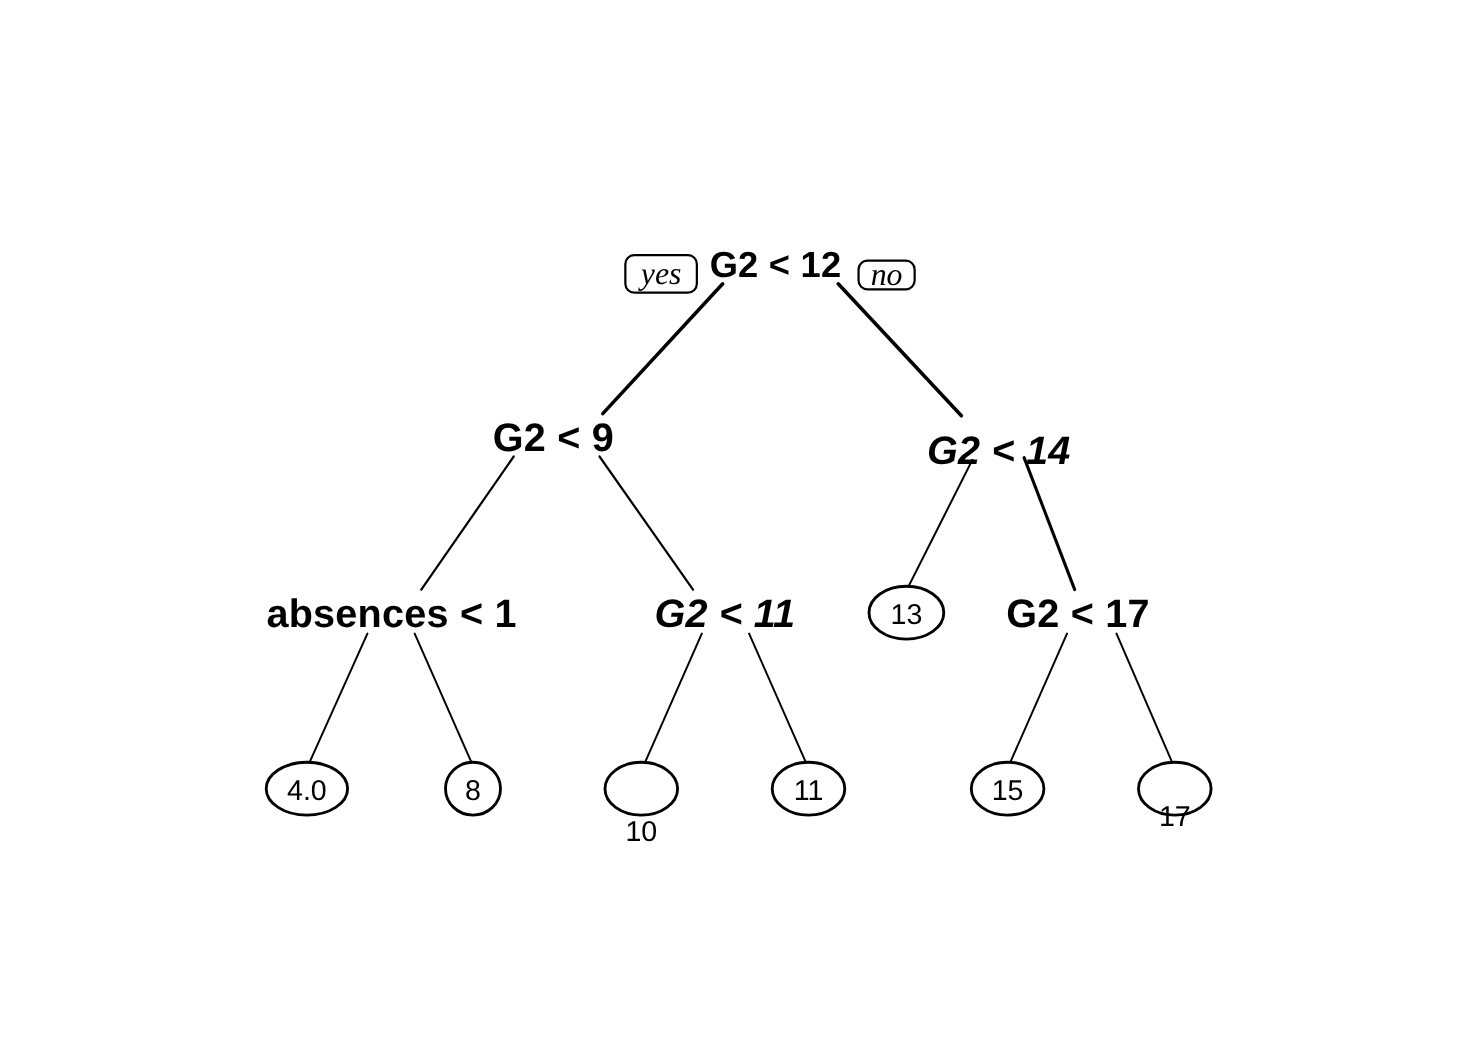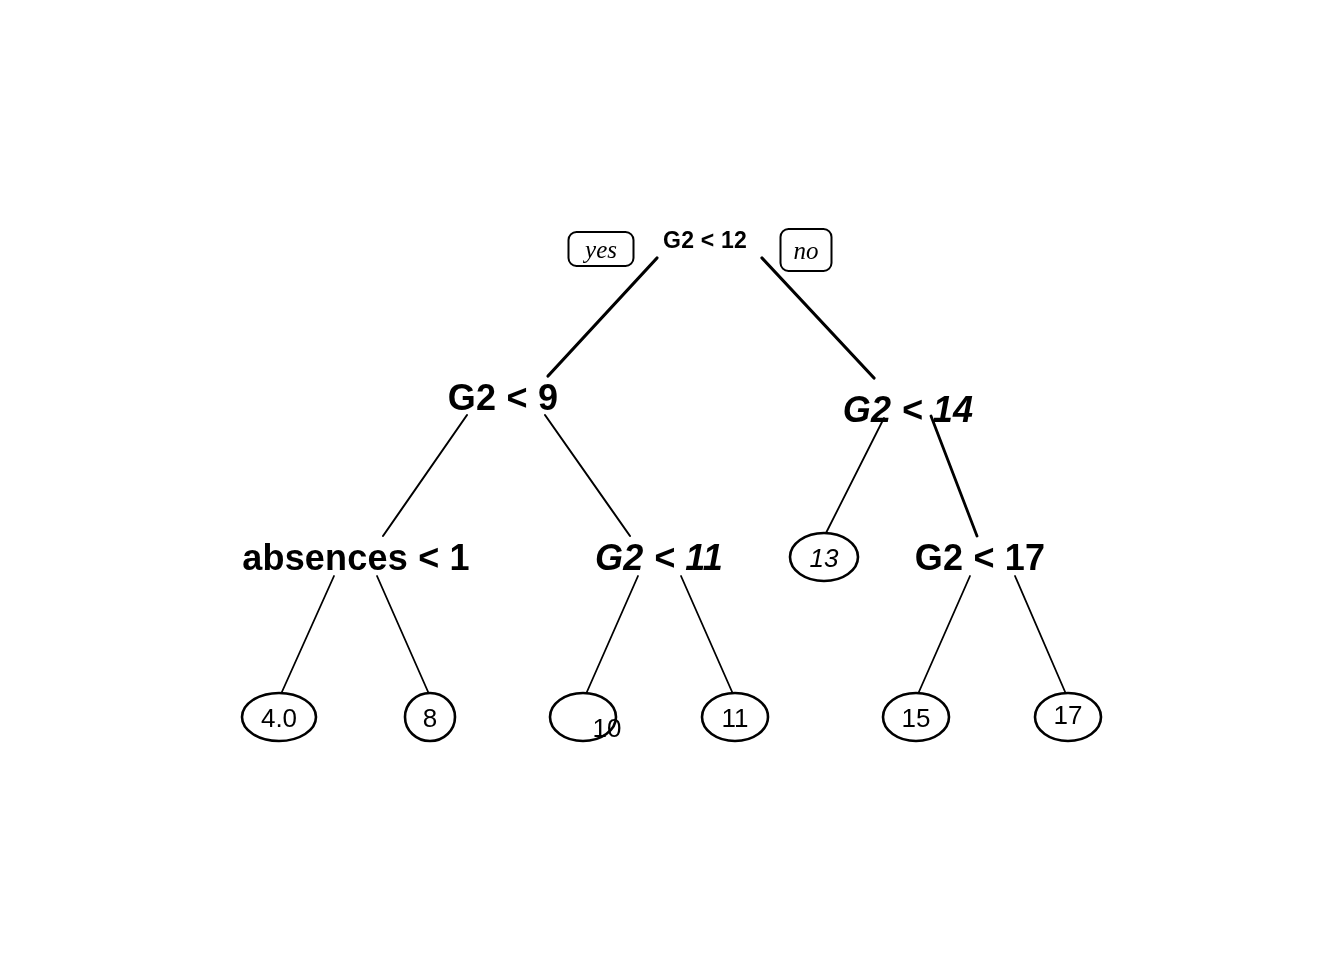--- a/index.html
+++ b/index.html
@@ -33,21 +33,21 @@
     color: #000000;
     white-space: nowrap;
     transform: translate(-50%, -50%);
     line-height: 1;
     letter-spacing: 0.2px;
   }
   .split-label {
     font-size: 36px;
   }
   .root-label {
-    font-size: 23px;
+    font-size: 33px;
   }
   .leaf-label {
     position: absolute;
     font-family: "Liberation Sans", sans-serif;
     font-size: 26px;
     font-weight: normal;
     color: #000000;
     white-space: nowrap;
     transform: translate(-50%, -50%);
     line-height: 1;
@@ -59,21 +59,21 @@
     border-radius: 9px;
     background: #ffffff;
     transform: translate(-50%, -50%);
     display: flex;
     align-items: center;
     justify-content: center;
   }
   .yn-text {
     font-family: "Liberation Serif", serif;
     font-style: italic;
-    font-size: 25px;
+    font-size: 29px;
     color: #000000;
     line-height: 1;
   }
 </style>
 </head>
 <body>
 
 <div id="tree-canvas">
 
   <svg class="tree-svg" viewBox="0 0 1344 960">
@@ -103,32 +103,32 @@
     <ellipse cx="824" cy="557" rx="34" ry="24" fill="#ffffff" stroke="#000000" stroke-width="2.6"></ellipse>
     <ellipse cx="916" cy="717" rx="33" ry="24" fill="#ffffff" stroke="#000000" stroke-width="2.6"></ellipse>
     <ellipse cx="1068" cy="717" rx="33" ry="24" fill="#ffffff" stroke="#000000" stroke-width="2.6"></ellipse>
   </svg>
 
   <div class="node-label root-label" style="left:705px; top:240px;">G2 &lt; 12</div>
 
   <div class="yn-box" style="left:601px; top:249px; width:67px; height:36px;">
     <span class="yn-text">yes</span>
   </div>
-  <div class="yn-box" style="left:806px; top:250px; width:53px; height:44px;">
+  <div class="yn-box" style="left:806px; top:250px; width:53px; height:28px;">
     <span class="yn-text">no</span>
   </div>
 
   <div class="node-label split-label" style="left:503px; top:398px;">G2 &lt; 9</div>
   <div class="node-label split-label" style="left:908px; top:410px;font-style:italic;">G2 &lt; 14</div>
 
   <div class="node-label split-label" style="left:356px; top:558px;">absences &lt; 1</div>
   <div class="node-label split-label" style="left:659px; top:558px;font-style:italic;">G2 &lt; 11</div>
   <div class="node-label split-label" style="left:980px; top:558px;">G2 &lt; 17</div>
 
   <div class="leaf-label" style="left:279px; top:718px;">4.0</div>
   <div class="leaf-label" style="left:430px; top:718px;">8</div>
-  <div class="leaf-label" style="left:583px; top:728px;margin-left:24px;">10</div>
+  <div class="leaf-label" style="left:583px; top:756px;">10</div>
   <div class="leaf-label" style="left:735px; top:718px;">11</div>
-  <div class="leaf-label" style="left:824px; top:558px;font-style:italic;">13</div>
+  <div class="leaf-label" style="left:824px; top:558px;">13</div>
   <div class="leaf-label" style="left:916px; top:718px;">15</div>
-  <div class="leaf-label" style="left:1068px; top:715px;">17</div>
+  <div class="leaf-label" style="left:1068px; top:742px;">17</div>
 
 </div>
 
 </body></html>

